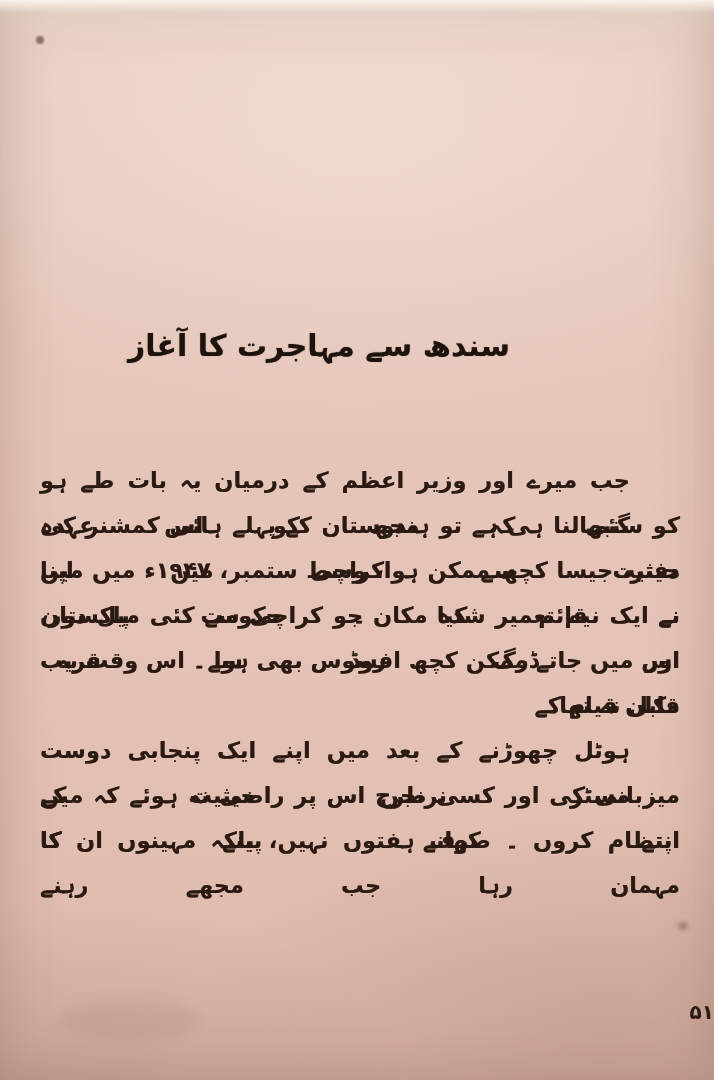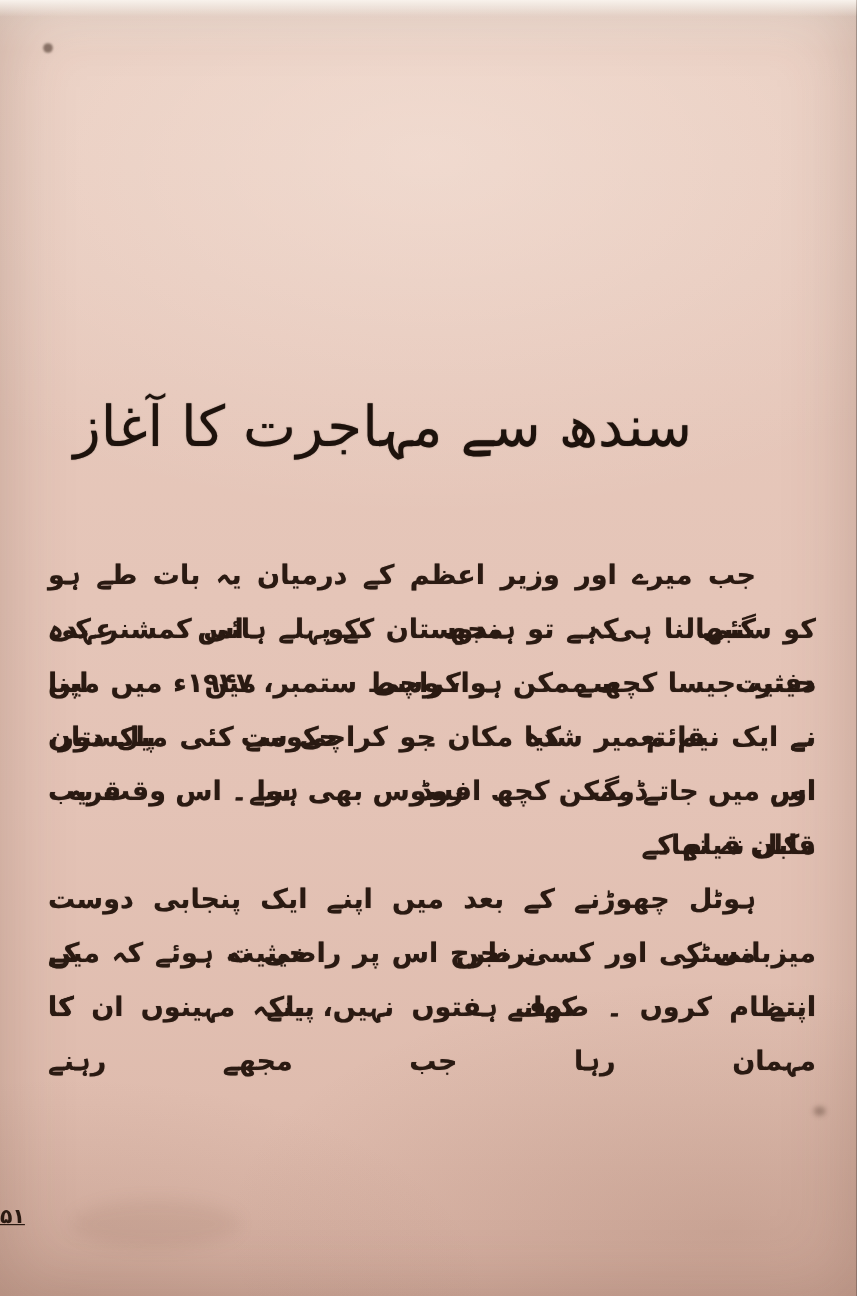--- a/index.html
+++ b/index.html
@@ -35,22 +35,22 @@
     direction:rtl;
     color:#241711;
   }
   .title-wrap{
     position:absolute;
     top:328px;right:44px;left:44px;
     text-align:center;
   }
   .title{
     display:inline-block;
-    font-size:47px;
-    font-weight:normal;
+    font-size:30px;
+    font-weight:bold;
     letter-spacing:1px;
     color:#1d120c;
     transform:translateX(-38px); 
     text-shadow:0 0 1px rgba(29,18,12,.6);
   }
   .body-text{
     position:absolute;
     top:458px;right:34px;left:40px;
     font-size:22.5px;
     font-weight:bold;
@@ -65,26 +65,25 @@
     height:45px;
   }
   .line.para-start{padding-right:50px;}
   .line.short-end{
     text-align:right;
     text-align-last:right;
   }
   .page-number{
     position:absolute;
     bottom:56px;left:0;right:0;
-    text-align:left;
-    font-size:17px;
+    text-align:right;
+    font-size:20px;
     font-weight:bold;
     color:#2a1a12;
     letter-spacing:2px;
-    text-decoration:underline;
   }
 </style>
 </head>
 <body>
 
 <div class="page">
   <span class="stain s1"></span>
   <span class="stain s2"></span>
   <span class="stain s3"></span>
 

